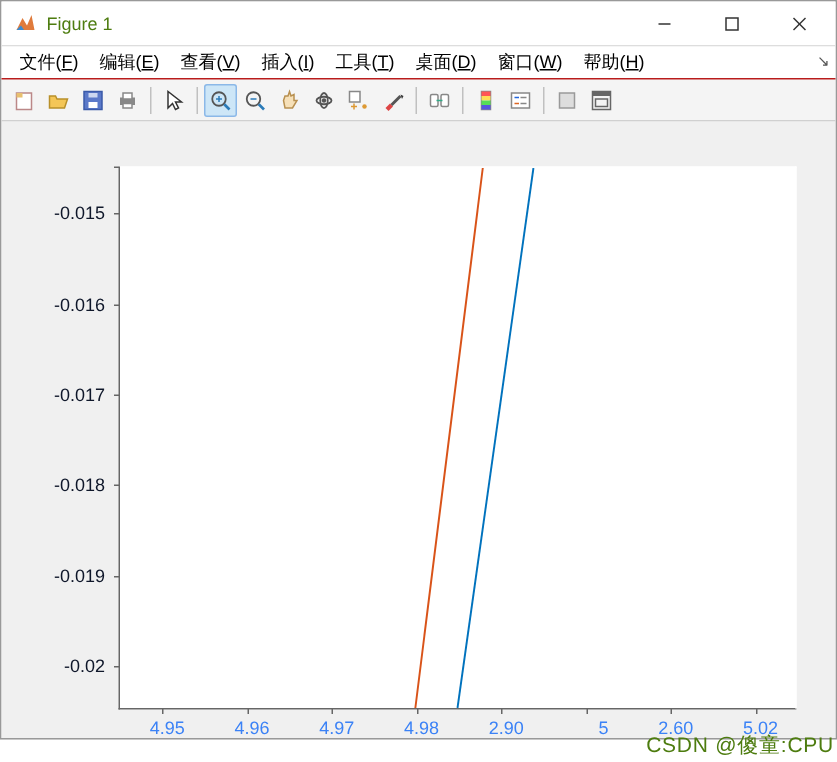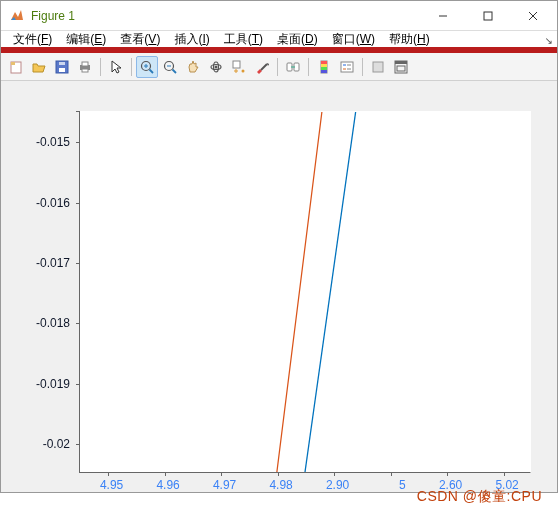--- a/index.html
+++ b/index.html
@@ -40,21 +40,21 @@
     display: flex; align-items: center; justify-content: center;
     color: #333;
   }
   .menubar {
     height: 22px;
     background: #fff;
     display: flex;
     align-items: center;
     padding: 0 6px;
     gap: 2px;
-    border-bottom: 6px solid #b91c1c;
+    border-bottom: 1px solid #b91c1c;
     position: relative;
     text-align: center;
   }
   .menu-item {
     padding: 2px 6px;
     color: #000;
     cursor: default;
   }
   .menu-item u { text-decoration: underline; }
   .menu-overflow {
@@ -121,23 +121,23 @@
   }
   .xtick .tm { position:absolute; bottom:-4px; width:1px; height:4px; background:#666; left:0; }
   .xtick .lbl { position:absolute; top: 366px; left:-15px; width:30px; text-align:right; color:#3b82f6; }
   svg.plot-lines {
     position: absolute;
     left: 0; top: 0;
     width: 100%; height: 100%;
   }
   .watermark {
     position: absolute;
-    right: 16px;
+    right: 2px;
     bottom: 2px;
-    color: #c2410c;
+    color: #4d7c0f;
     font-size: 14px;
     letter-spacing: 0.5px;
     pointer-events: none;
   }
 </style>
 </head>
 <body>
 
 <div class="window">
 

